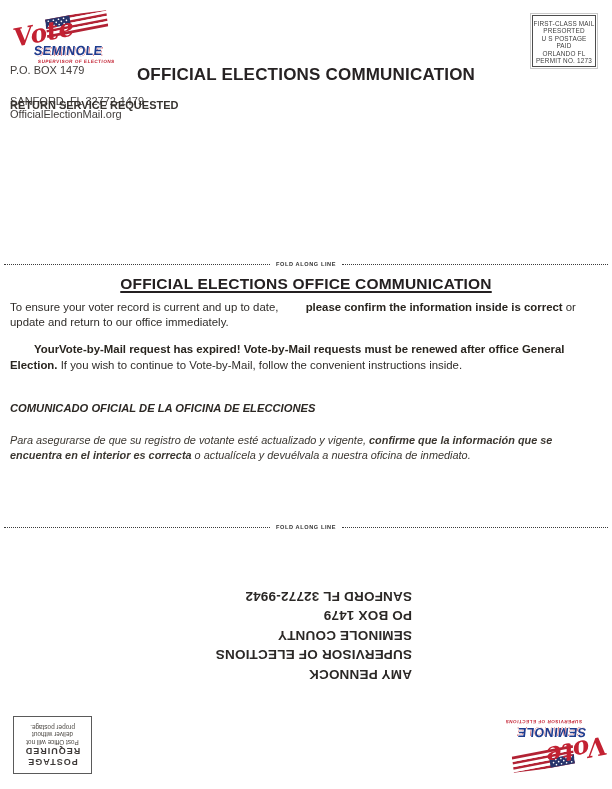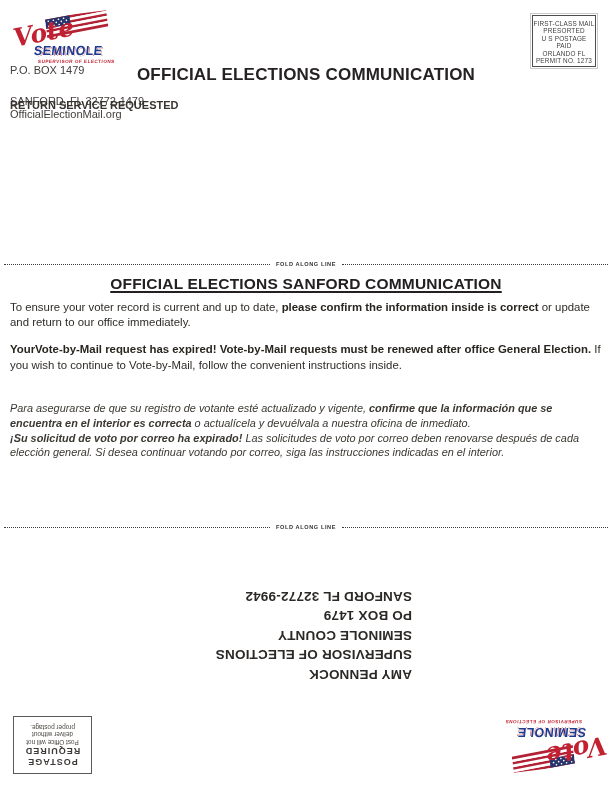--- a/index.html
+++ b/index.html
@@ -72,26 +72,26 @@
 
   
   .notice { position: absolute; left: 10px; right: 10px; top: 274px; }
   .notice-heading {
     text-align: center; font-size: 15.5px; font-weight: 800;
     line-height: 19.5px; color: #242021; letter-spacing: 0.2px;
   }
   .notice-heading .u { text-decoration: underline; text-decoration-thickness: 1.5px; text-underline-offset: 2px; }
   .para-en { margin-top: 6px; font-size: 11.4px; line-height: 15.4px; color: #2f2c29; }
   .para-en + .para-en { margin-top: 12px; }
-  .para-en b { color: #29251f; }
+  .para-en b { color: #29251f; margin-left: 24px; }
   .es-heading {
     margin-top: 28px; font-size: 11.2px; font-weight: 700; font-style: italic;
     line-height: 15px; color: #2c2824;
   }
-  .para-es { margin-top: 8px; font-style: italic; font-size: 10.9px; line-height: 14.7px; color: #3b3731; }
+  .para-es { margin-top: 17px; font-style: italic; font-size: 10.9px; line-height: 14.7px; color: #3b3731; }
 
   
   .reply-address {
     position: absolute; left: 224px; top: 586px; width: 188px;
     transform: rotate(180deg);
     font-size: 13.5px; font-weight: 700; line-height: 19.6px;
     letter-spacing: 0.2px; color: #2b2826; white-space: nowrap;
   }
 
   
@@ -162,33 +162,33 @@
   </div>
 
   <div class="fold fold-1">
     <div class="dash"></div>
     <div class="fold-label">FOLD ALONG LINE</div>
     <div class="dash"></div>
   </div>
 
   <div class="notice">
     <div class="notice-heading">
-      <div><span class="u">OFFICIAL ELECTIONS SANFORD COMMUNICATION</span></div>
+      <div><span class="u">OFFICIAL ELECTIONS OFFICE COMMUNICATION</span></div>
     </div>
 
     <p class="para-en"><span>To ensure your voter record is current and up to date, </span><b>please confirm the information inside is correct</b><span> or update and return to our office immediately.</span></p>
 
     <p class="para-en"><b>YourVote-by-Mail request has expired! Vote-by-Mail requests must be renewed after office General Election.</b><span> If you wish to continue to Vote-by-Mail, follow the convenient instructions inside.</span></p>
 
     <div class="es-heading">
+      <div>COMUNICADO OFICIAL DE LA OFICINA DE ELECCIONES</div>
     </div>
 
     <p class="para-es"><span>Para asegurarse de que su registro de votante esté actualizado y vigente, </span><b>confirme que la información que se encuentra en el interior es correcta</b><span> o actualícela y devuélvala a nuestra oficina de inmediato.</span></p>
 
-    <p class="para-es" style="margin-top:0;"><b>¡Su solicitud de voto por correo ha expirado!</b><span> Las solicitudes de voto por correo deben renovarse después de cada elección general. Si desea continuar votando por correo, siga las instrucciones indicadas en el interior.</span></p>
   </div>
 
   <div class="fold fold-2">
     <div class="dash"></div>
     <div class="fold-label">FOLD ALONG LINE</div>
     <div class="dash"></div>
   </div>
 
   <div class="reply-address">
     <div>AMY PENNOCK</div>

